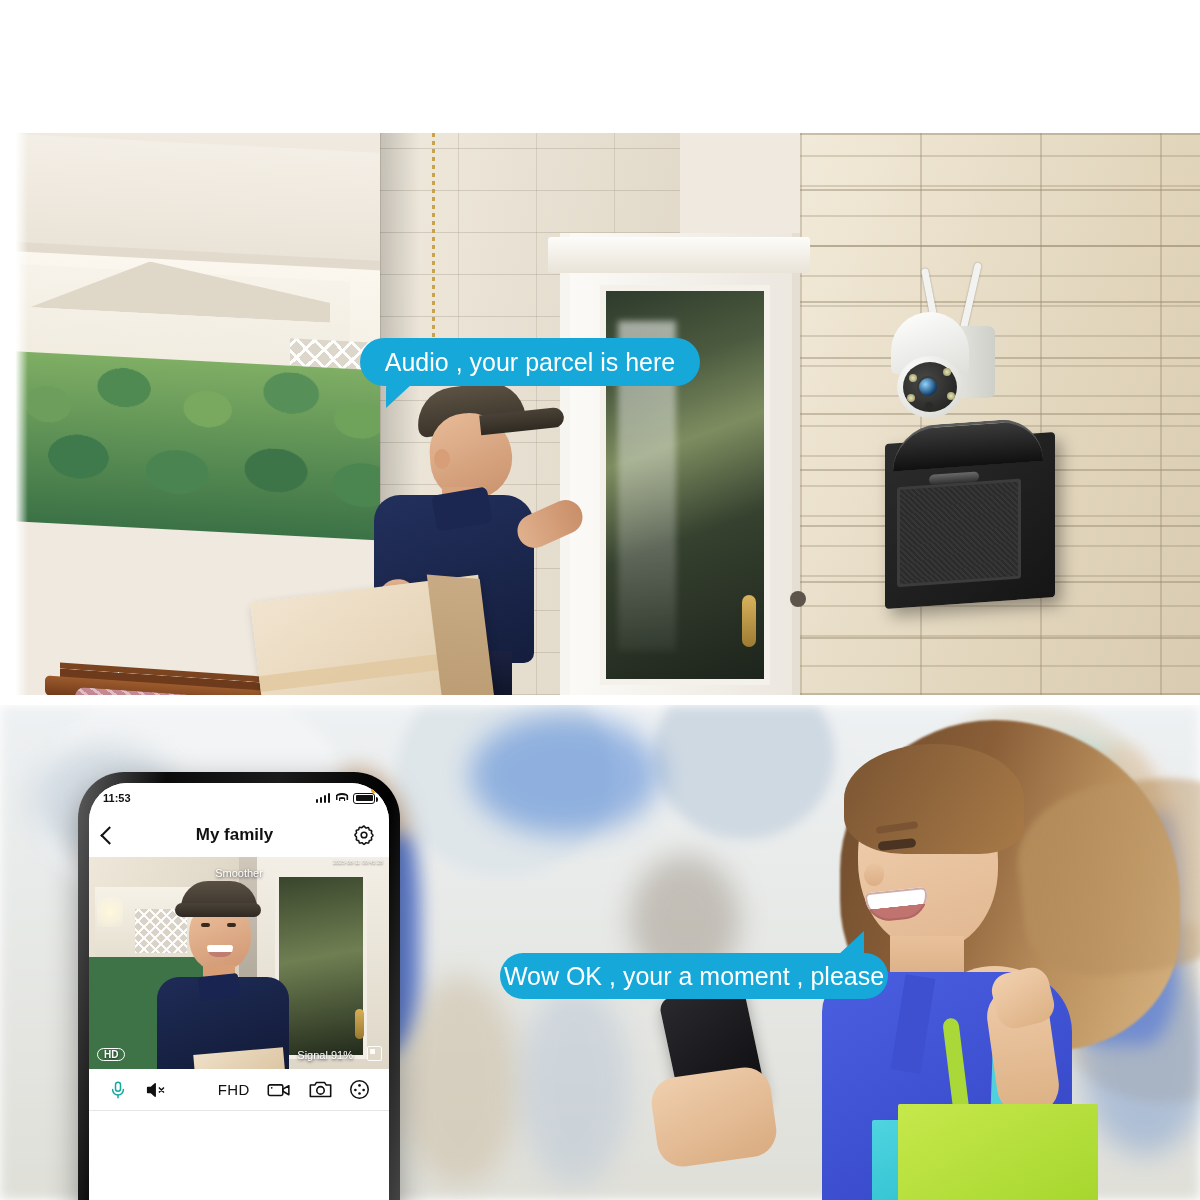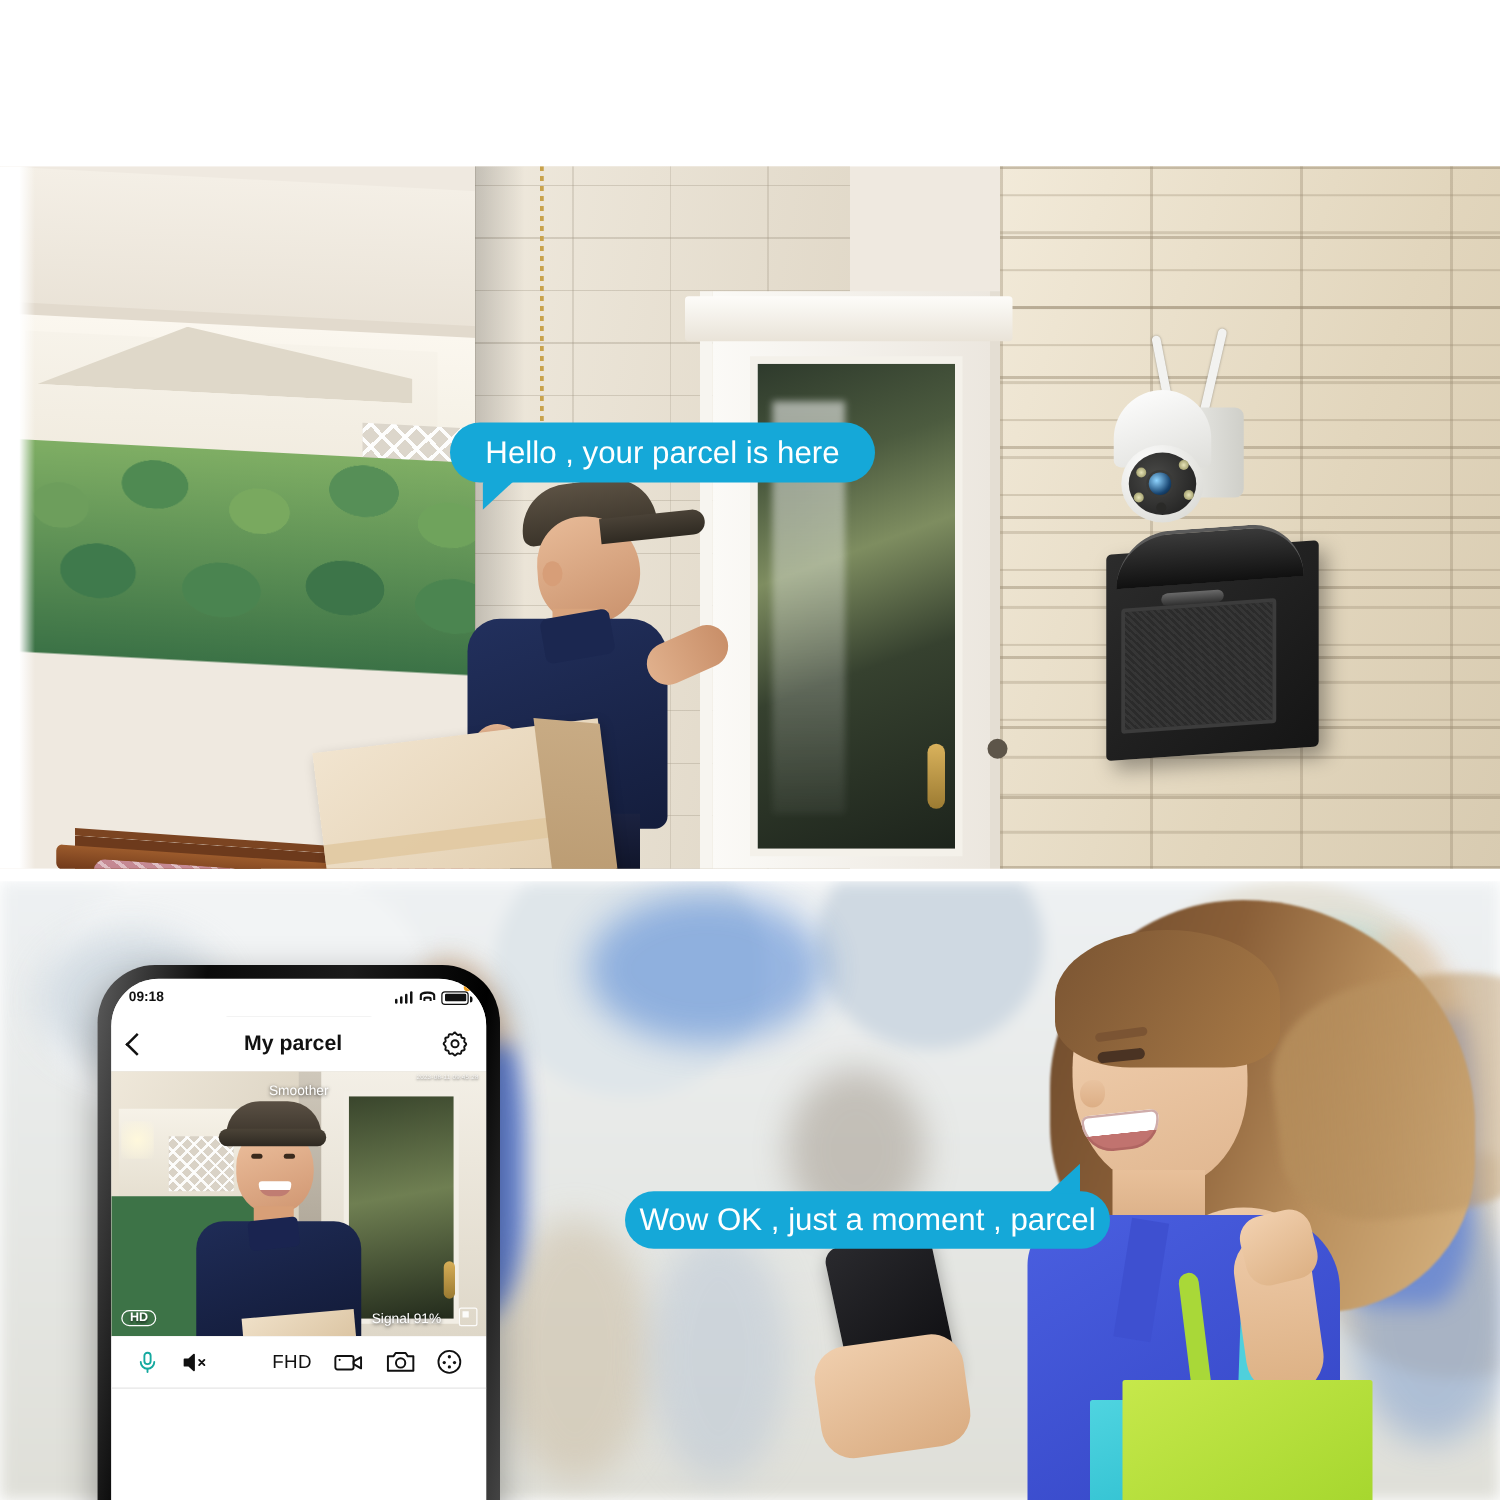--- a/index.html
+++ b/index.html
@@ -633,21 +633,21 @@
       </div>
       <div class="box">
         <div class="box-tape"></div>
         <div class="box-side"></div>
       </div>
 
       <div class="porch-left-white"></div>
     </div>
 
     <div class="bubble" id="bubble-top">
-      <span>Hello , your parcel is here</span>
+      <span>Audio , your parcel is here</span>
       <span class="tail"></span>
     </div>
   </div>
 
   <div class="panel" id="panel-bottom">
     <div class="street"></div>
     <div class="street-blob" id="sb1"></div>
     <div class="street-blob" id="sb2"></div>
     <div class="street-blob" id="sb3"></div>
     <div class="street-blob" id="sb4"></div>
@@ -676,58 +676,58 @@
     <div class="bag-handle" id="bh2"></div>
     <div class="w-arm"></div>
     <div class="w-hand"></div>
     <div class="bag-cyan"></div>
     <div class="bag-green"></div>
     <div class="w-phone"></div>
     <div class="w-phone-hand"></div>
   </div>
 
   <div class="bubble" id="bubble-bottom">
-    <span>Wow OK , just a moment , parcel</span>
+    <span>Wow OK , your a moment , please</span>
     <span class="tail"></span>
   </div>
 
   <div class="phone">
     <div class="phone-inner">
 
       <div class="notch">
         <div class="notch-speaker"></div>
         <div class="notch-dot" style="left:18px;"></div>
         <div class="notch-dot" style="left:32px;"></div>
         <div class="notch-cam"></div>
         <div class="notch-dot" style="left:124px;"></div>
       </div>
 
       <div class="statusbar">
-        <div>09:18</div>
+        <div>11:53</div>
         <div class="sb-right">
           <div class="bars">
             <i style="height:4px;"></i>
               <i style="height:6px;"></i>
               <i style="height:8px;"></i>
               <i style="height:10px;"></i>
           </div>
           <div class="wifi-ic">
             <span style="width:13px;height:7px;top:0;"></span>
             <span style="width:7px;height:4px;top:4px;"></span>
           </div>
           <div class="battery">
               <i></i>
             </div>
         </div>
         <div class="status-orange"></div>
       </div>
 
       <div class="appbar">
         <div class="chev-back"></div>
-        <div class="app-title">My parcel</div>
+        <div class="app-title">My family</div>
         <div class="gear">
           <svg width="22" height="22" viewBox="0 0 24 24" fill="none" stroke="#111" stroke-width="1.7">
             <path d="M12 2.6c1 0 1.3 1.4 2.2 1.7.9.3 1.9-.7 2.7-.2.8.5.3 1.9.9 2.5.6.6 2 .1 2.5.9.5.8-.5 1.8-.2 2.7.3.9 1.7 1.2 1.7 2.2s-1.4 1.3-1.7 2.2c-.3.9.7 1.9.2 2.7-.5.8-1.9.3-2.5.9-.6.6-.1 2-.9 2.5-.8.5-1.8-.5-2.7-.2-.9.3-1.2 1.7-2.2 1.7s-1.3-1.4-2.2-1.7c-.9-.3-1.9.7-2.7.2-.8-.5-.3-1.9-.9-2.5-.6-.6-2-.1-2.5-.9-.5-.8.5-1.8.2-2.7C3.5 13.3 2.1 13 2.1 12s1.4-1.3 1.7-2.2c.3-.9-.7-1.9-.2-2.7.5-.8 1.9-.3 2.5-.9.6-.6.1-2 .9-2.5.8-.5 1.8.5 2.7.2.9-.3 1.2-1.7 2.2-1.7z"></path>
             <circle cx="12" cy="12" r="3.1"></circle>
           </svg>
         </div>
       </div>
 
 
       <div class="feed">

